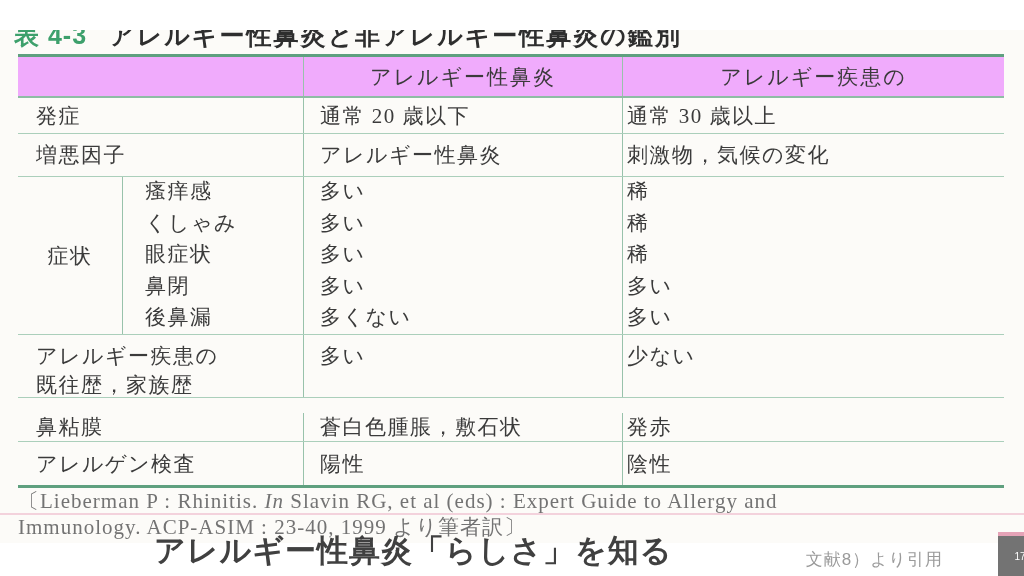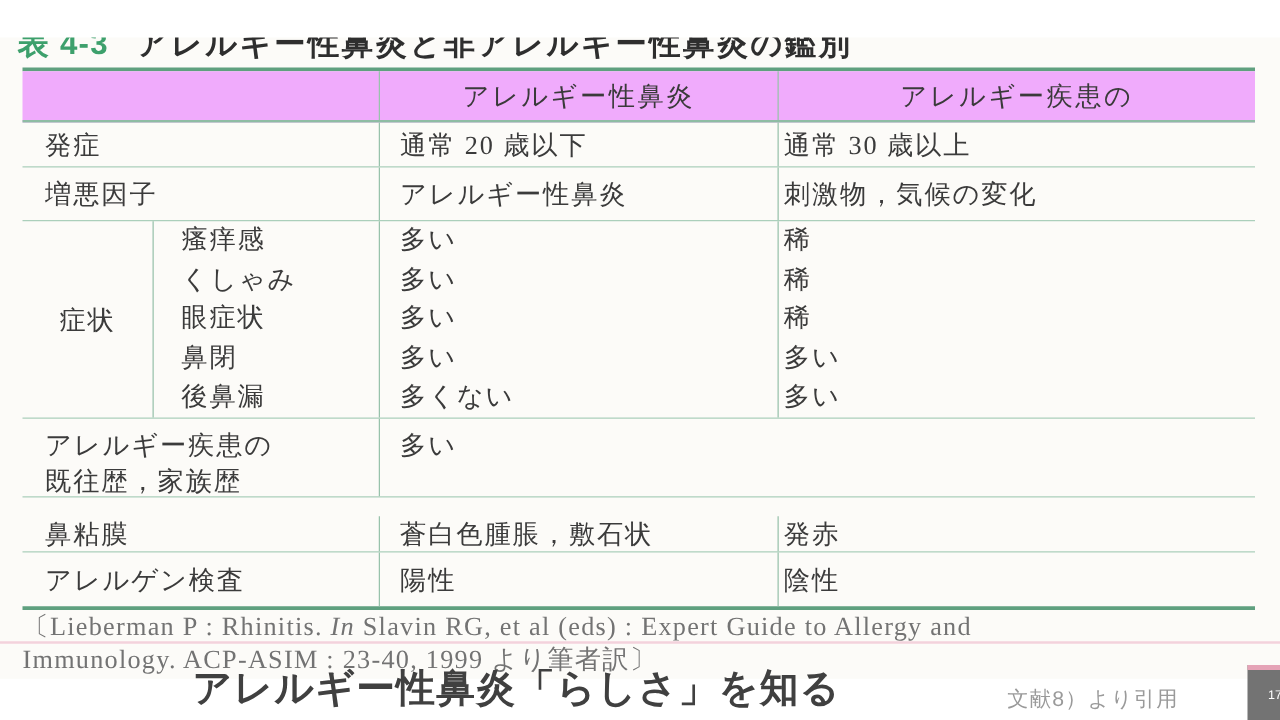--- a/index.html
+++ b/index.html
@@ -153,20 +153,21 @@
           <div class="sym-line">稀</div>
           <div class="sym-line">多い</div>
           <div class="sym-line">多い</div>
         </div>
       </div>
 
       <div class="row bordered r-history">
         <div class="cell col1 preline">アレルギー疾患の
 既往歴，家族歴</div>
         <div class="cell col2">多い</div>
+        <div class="cell col3">少ない</div>
       </div>
 
       <div class="row bordered r-mucosa">
         <div class="cell col1">鼻粘膜</div>
         <div class="cell col2">蒼白色腫脹，敷石状</div>
         <div class="cell col3">発赤</div>
       </div>
 
       <div class="row r-test">
         <div class="cell col1">アレルゲン検査</div>

